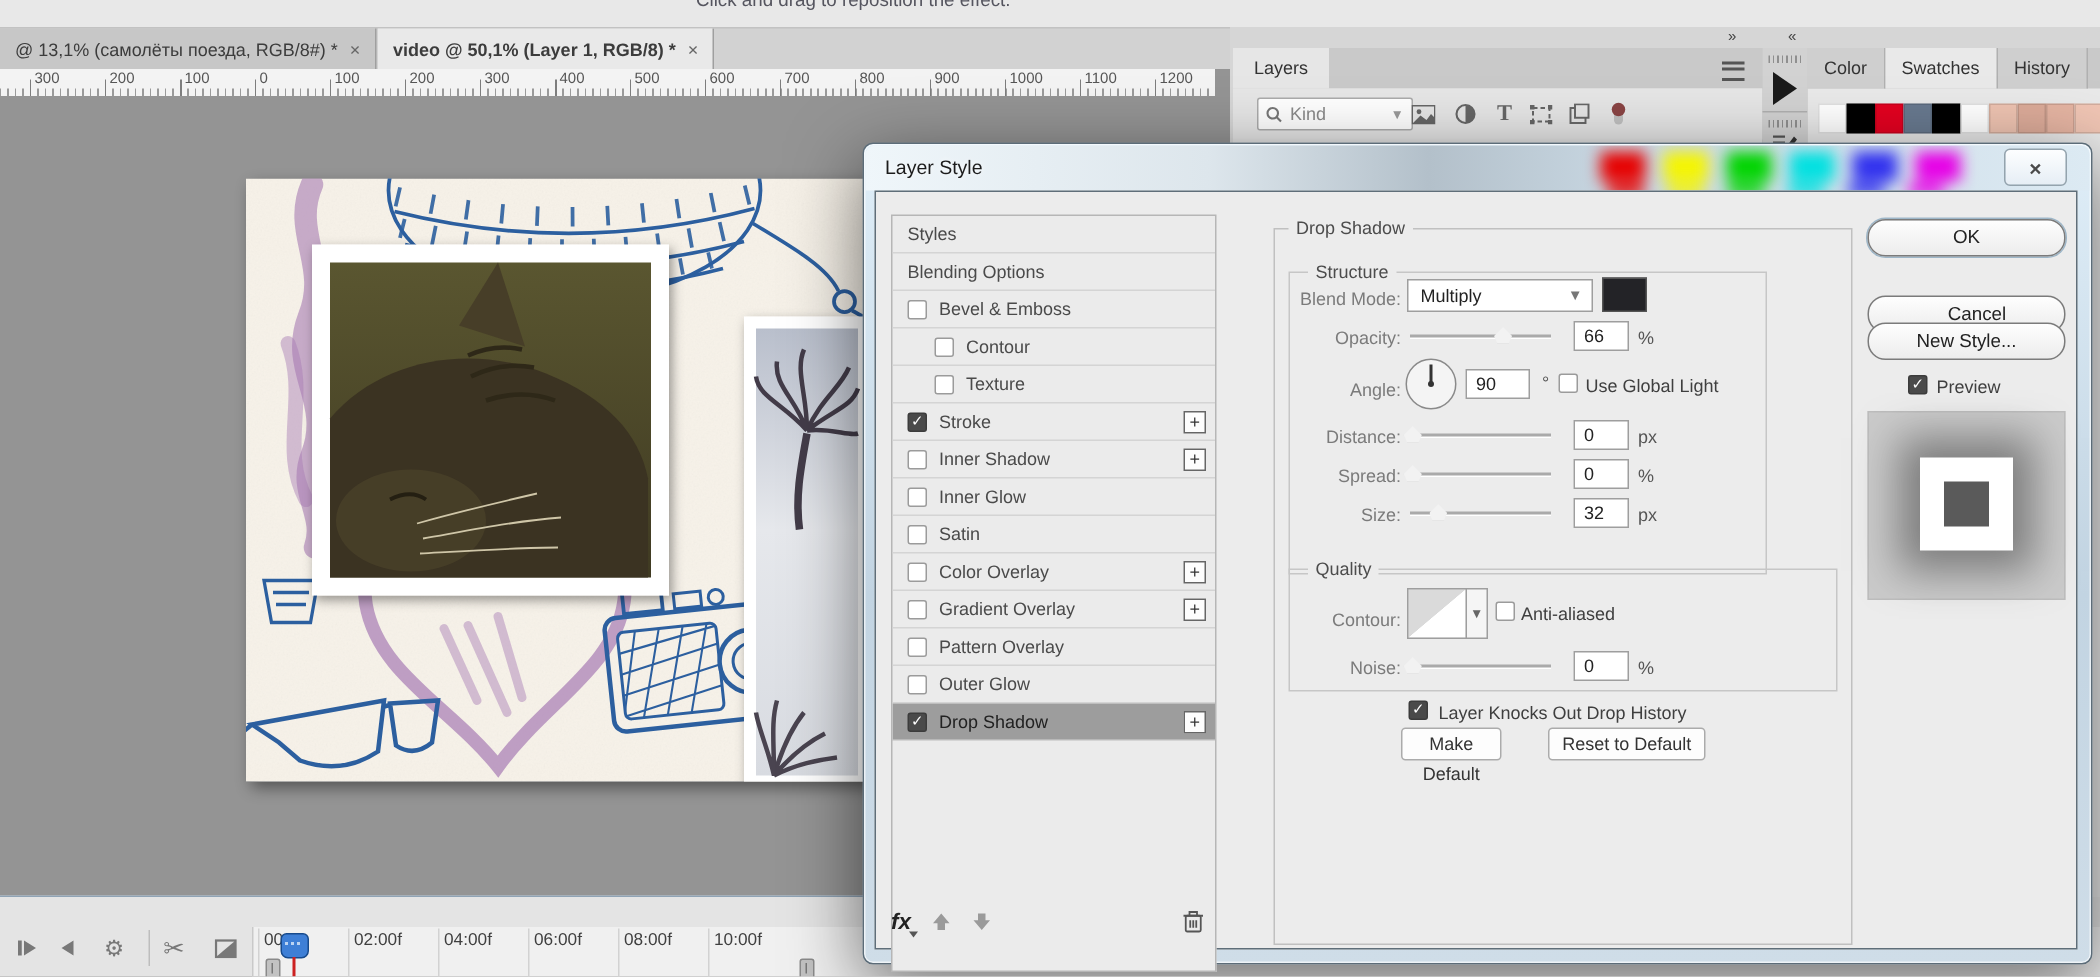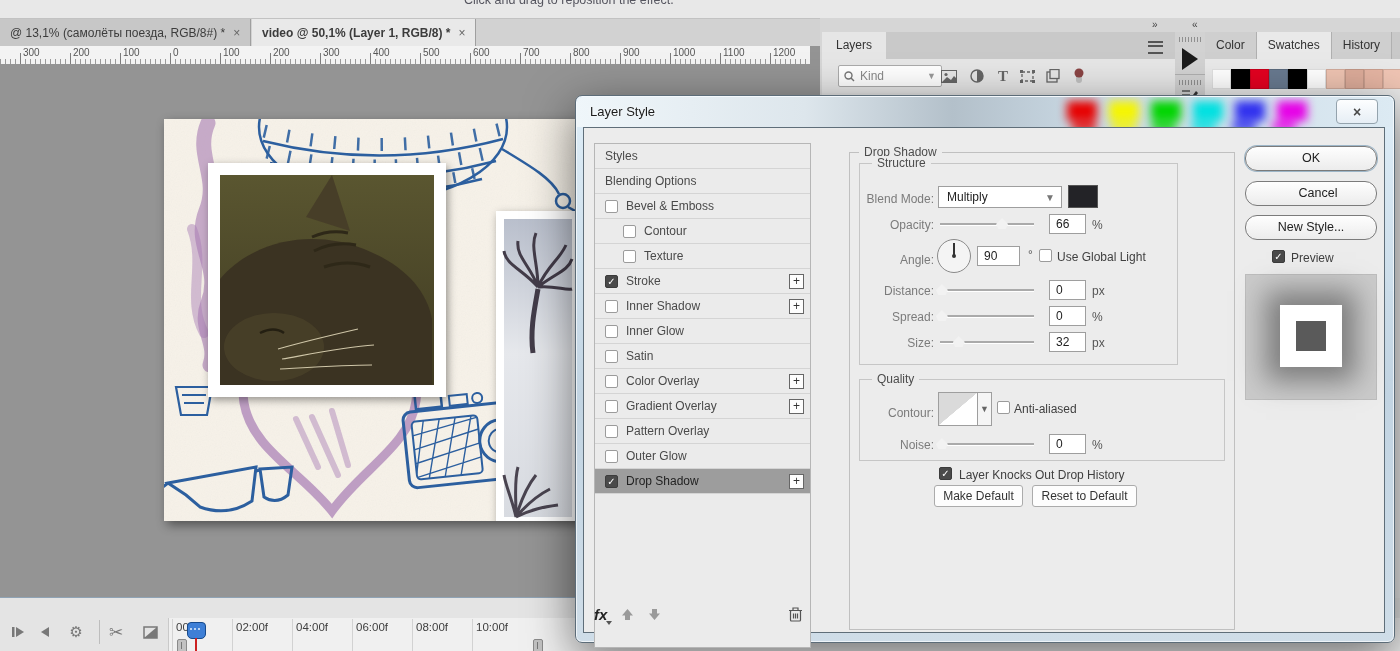--- a/index.html
+++ b/index.html
@@ -509,21 +509,21 @@
             <g fill="none" stroke="#555" stroke-width="1.2">
               <rect x="2.5" y="4.5" width="10" height="10.5" rx="1"></rect>
               <path d="M1 4.5 H14 M5 4 V2 H10 V4 M5.5 7.5 V12.5 M7.5 7.5 V12.5 M9.5 7.5 V12.5"></path>
             </g>
           </svg>
       </div>
 
       <div class="pane">
         <span class="legend" style="left:9px;">Drop Shadow</span>
 
-        <div class="group-box" style="left:9px;top:10px;width:319px;height:202px;">
+        <div class="group-box" style="left:9px;top:28px;width:319px;height:202px;">
           <span class="legend" style="left:12px;">Structure</span>
         </div>
 
         <div class="lab" style="top:39px;">Blend Mode:</div>
         <div class="dropdown" style="left:88px;top:33px;width:124px;height:22px;">
           <span>Multiply</span>
           <span class="chev">▼</span>
         </div>
         <div class="colorbox" style="left: 218px; top: 32px; width: 30px; height: 23px; background: rgb(35, 35, 39);" id="shadowColor"></div>
 
@@ -577,26 +577,26 @@
         <div class="lab" style="top:285px;">Noise:</div>
         <div class="track" style="left:90px;top:290px;">
             <div class="thumb" style="left: -4.12px;"></div>
           </div>
         <div class="valbox" style="left:199px;top:281px;">0</div>
         <div class="unit" style="left:242px;top:285px;">%</div>
 
         <span class="cb on" style="position:absolute;left:89px;top:314px;"></span>
         <div class="ds-check-label" style="left:109px;top:315px;">Layer Knocks Out Drop History</div>
 
-        <div class="mini-btn" style="left:84px;top:332px;width:89px;">Make Default</div>
+        <div class="mini-btn" style="left:84px;top:332px;width:67px;">Make Default</div>
         <div class="mini-btn" style="left:182px;top:332px;width:105px;">Reset to Default</div>
       </div>
 
       <div class="big-btn default" style="top:18px;">OK</div>
-      <div class="big-btn" style="top:53px;padding-left:14px;">Cancel</div>
+      <div class="big-btn" style="top:69px;padding-left:14px;">Cancel</div>
       <div class="big-btn" style="top:87px;">New Style...</div>
       <span class="cb on" style="position:absolute;left:688px;top:122px;"></span>
       <div class="ds-check-label" style="left:707px;top:123px;">Preview</div>
       <div class="preview-wrap">
         <div class="pv-white">
           <div class="pv-dark"></div>
         </div>
       </div>
 
     </div>

